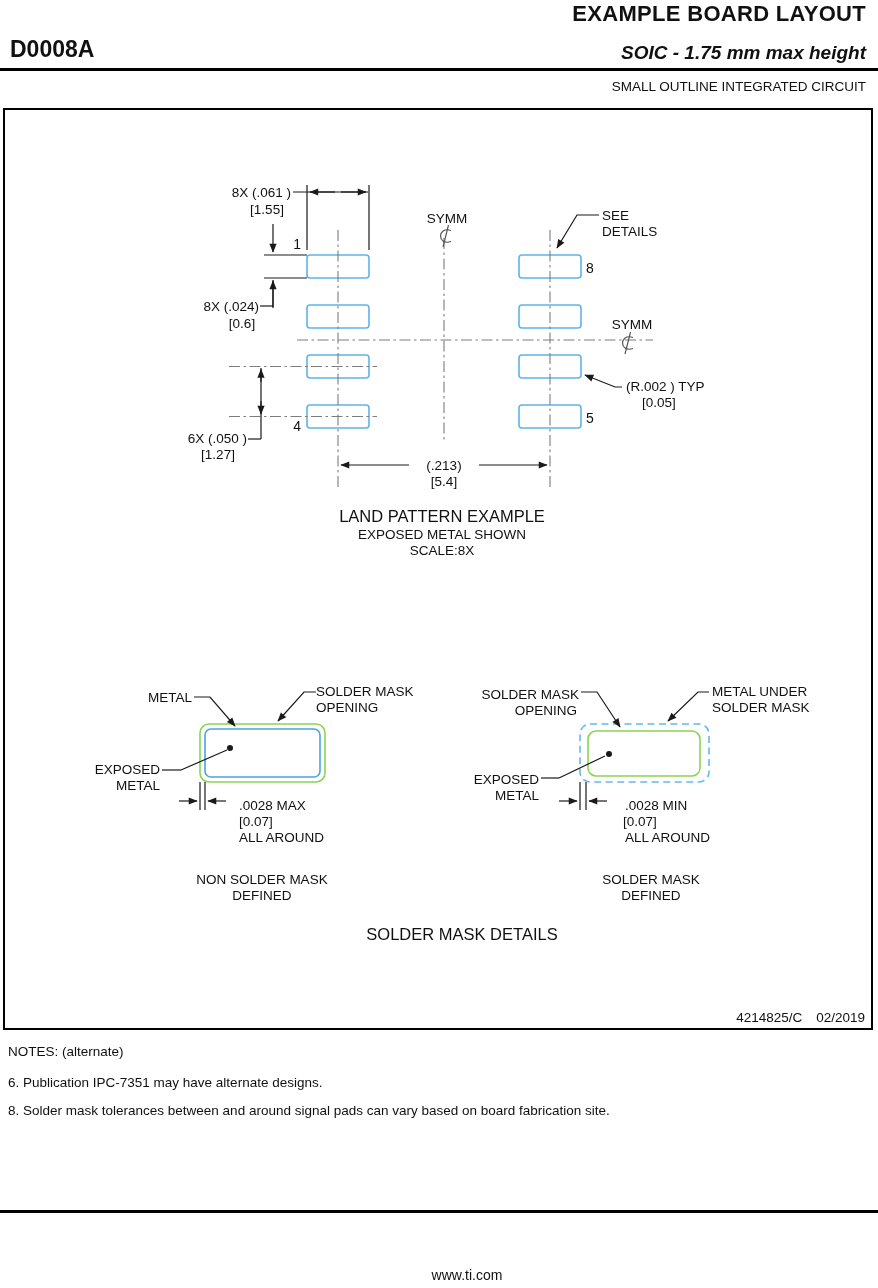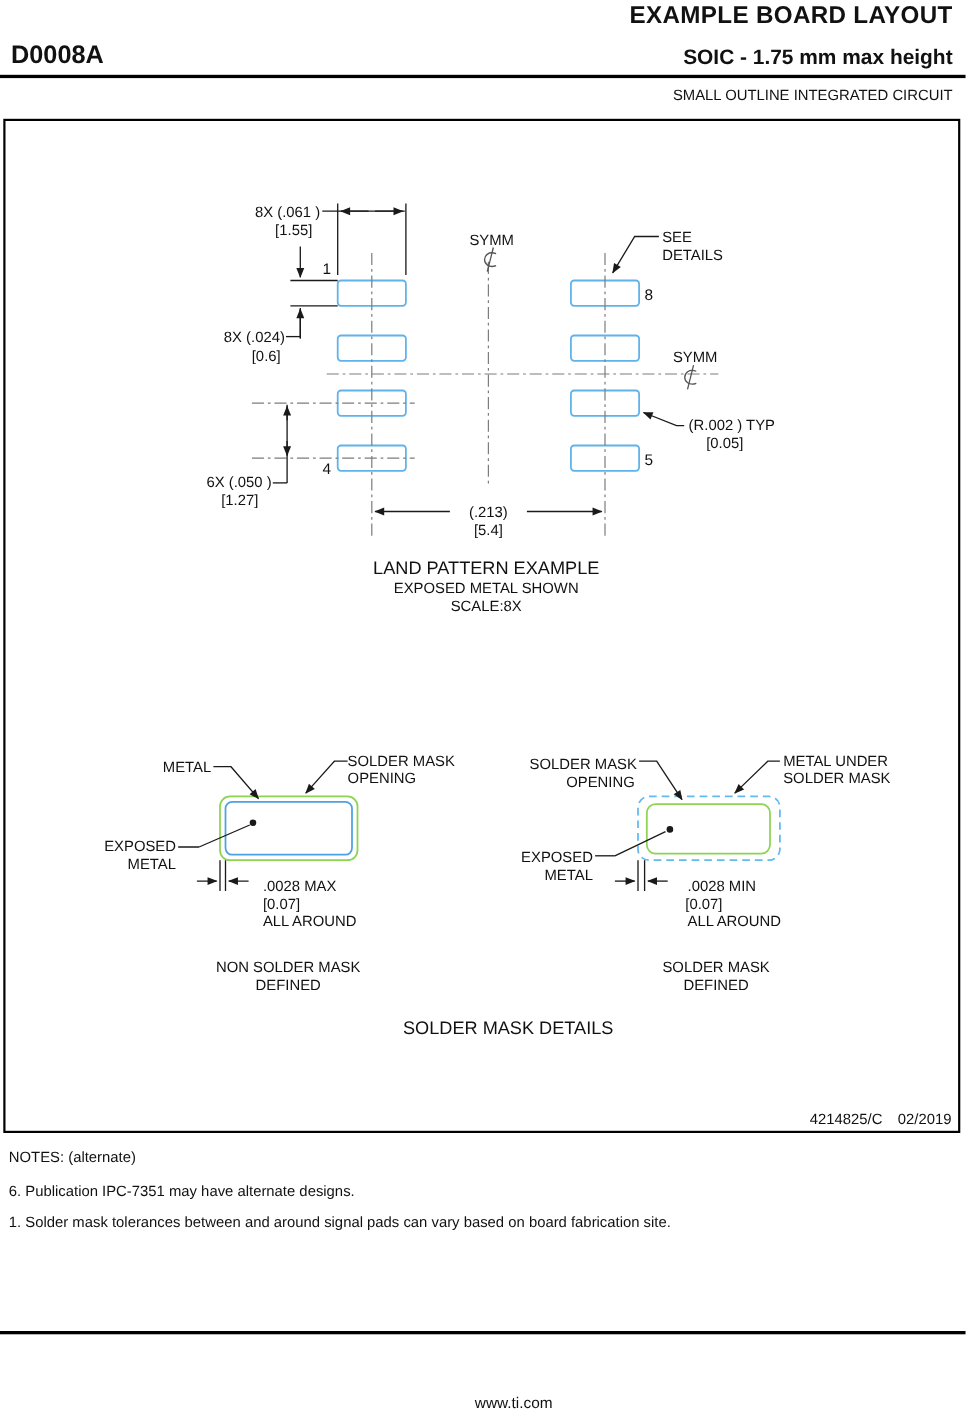--- a/index.html
+++ b/index.html
@@ -1,20 +1,20 @@
 <!DOCTYPE html>
 <html><head>
 <meta charset="utf-8">
 <style>
   html,body{margin:0;padding:0;background:#fff;}
   .page{position:relative;width:878px;height:1288px;background:#fff;overflow:hidden;
         font-family:"Liberation Sans",sans-serif;color:#111;}
   .hdr-title{position:absolute;top:1px;right:12px;font-size:22px;font-weight:bold;letter-spacing:.3px;}
   .hdr-part{position:absolute;top:36px;left:10px;font-size:23px;font-weight:bold;}
-  .hdr-sub{position:absolute;top:42px;right:12px;font-size:19px;font-weight:bold;}
+  .hdr-sub{position:absolute;top:42px;right:12px;font-size:19px;font-weight:bold;font-style:italic;}
   .hdr-rule{position:absolute;top:68px;left:0;width:878px;height:3px;background:#000;}
   .hdr-desc{position:absolute;top:79px;right:12px;font-size:13.5px;}
   .dbox{position:absolute;top:108px;left:3px;width:866px;height:918px;border:2px solid #000;}
   .notes{position:absolute;left:8px;top:1044px;font-size:13.5px;line-height:16px;}
   .notes .nh{margin-bottom:15px;}
   .notes .ni{margin-top:12px;}
   .frule{position:absolute;top:1210px;left:0;width:878px;height:3px;background:#000;}
   .tilogo{position:absolute;top:1220px;left:50%;transform:translateX(calc(-50% + 26px));
           display:flex;align-items:flex-start;gap:6px;}
   .tiword{font-family:"Liberation Serif",serif;font-weight:bold;line-height:0.93;
@@ -183,20 +183,20 @@
 
       <text class="big" x="457" y="830" text-anchor="middle">SOLDER MASK DETAILS</text>
 
       <text x="860" y="912" text-anchor="end"><tspan>4214825/C</tspan><tspan dx="14">02/2019</tspan></text>
     </svg>
   </div>
 
   <div class="notes">
     <div class="nh">NOTES: (alternate)</div>
     <div class="ni">6. Publication IPC-7351 may have alternate designs.</div>
-    <div class="ni">1. Solder mask tolerances between and around signal pads can vary based on board fabrication site.</div>
+    <div class="ni">8. Solder mask tolerances between and around signal pads can vary based on board fabrication site.</div>
   </div>
 
   <div class="frule"></div>
 
   <div class="tiurl">www.ti.com</div>
 
 </div>
 
 </body></html>

